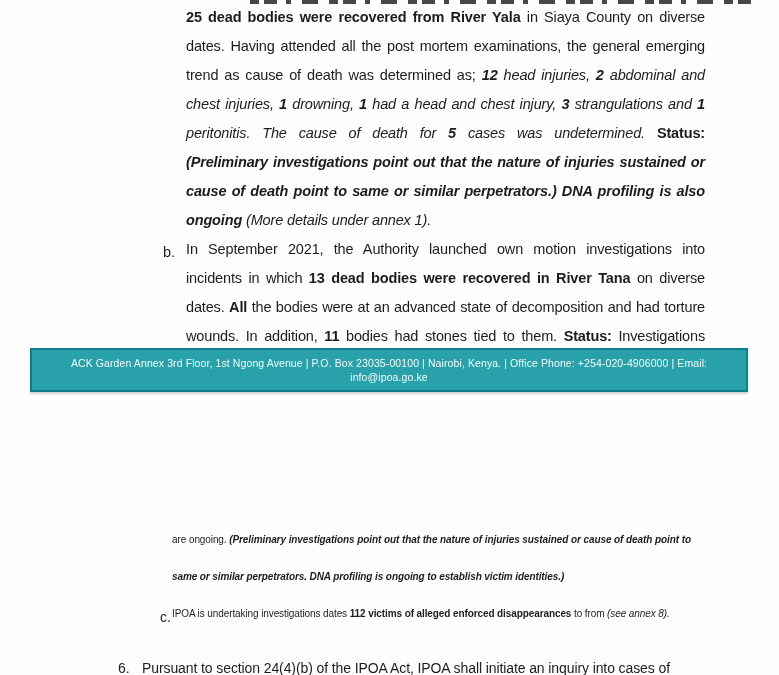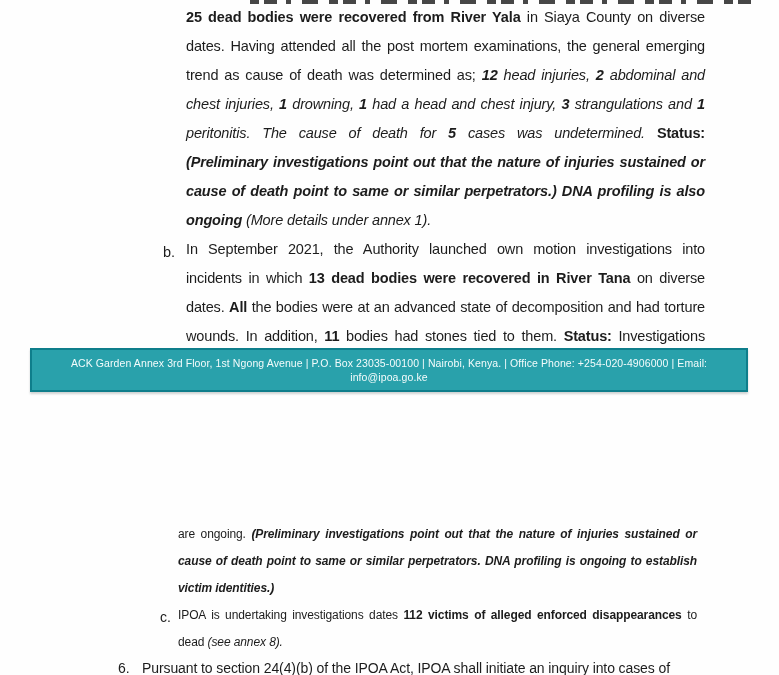--- a/index.html
+++ b/index.html
@@ -23,22 +23,22 @@
     opacity:.85;
   }
   .body-col{
     position:absolute;left:186px;top:3px;width:519px;
     font-size:14.5px;line-height:29px;letter-spacing:-0.15px;
     text-align:justify;
   }
   .para{margin:0;}
   .justify-last{text-align-last:justify;}
   .page2-col{
-    position:absolute;left:178px;top:521px;width:519px;
-    font-size:12px;line-height:27px;letter-spacing:-0.1px;
+    position:absolute;left:172px;top:521px;width:519px;
+    font-size:10px;line-height:37px;letter-spacing:-0.1px;
     text-align:justify;
   }
   .marker{
     position:absolute;
     font-size:14.5px;line-height:29px;color:#1c1c1c;
   }
   .marker-b{left:163px;top:238px;}
   .marker-c{left:160px;top:604px;font-size:14px;line-height:27px;}
   .item6-line{
     position:absolute;left:118px;top:655px;width:592px;
@@ -79,21 +79,21 @@
     <p class="para justify-last"><span class="run regular">In September 2021, the Authority launched own motion investigations into incidents in which </span><span class="run bold">13 dead bodies were recovered in River Tana</span><span class="run regular"> on diverse dates. </span><span class="run bold">All</span><span class="run regular"> the bodies were at an advanced state of decomposition and had torture wounds. In addition, </span><span class="run bold">11</span><span class="run regular"> bodies had stones tied to them. </span><span class="run bold">Status:</span><span class="run regular"> Investigations</span></p>
   </div>
   <div class="marker marker-b">b.</div>
 
   <div class="footer-banner" style="--banner-fill: #29a1ab; --banner-border: #0e7e8b;">
     <div class="bline" style="color: rgb(244, 252, 252);">ACK Garden Annex 3rd Floor, 1st Ngong Avenue | P.O. Box 23035-00100 | Nairobi, Kenya. | Office Phone: +254-020-4906000 | Email: info@ipoa.go.ke</div>
   </div>
 
   <div class="page2-col">
     <p class="para"><span class="run regular">are ongoing. </span><span class="run bold-italic">(Preliminary investigations point out that the nature of injuries sustained or cause of death point to same or similar perpetrators. DNA profiling is ongoing to establish victim identities.)</span></p>
-    <p class="para"><span class="run regular">IPOA is undertaking investigations dates </span><span class="run bold">112 victims of alleged enforced disappearances</span><span class="run regular"> to dead </span><span class="run italic">(see annex 8).</span></p>
+    <p class="para"><span class="run regular">IPOA is undertaking investigations dates </span><span class="run bold">112 victims of alleged enforced disappearances</span><span class="run regular"> to from </span><span class="run italic">(see annex 8).</span></p>
   </div>
   <div class="marker marker-c">c.</div>
 
   <div class="item6-line">
     <span class="num">6.</span><span><span class="run regular">Pursuant to section 24(4)(b) of the IPOA Act, IPOA shall initiate an inquiry into cases of</span></span>
   </div>
 
 </div>
 
 </body></html>

